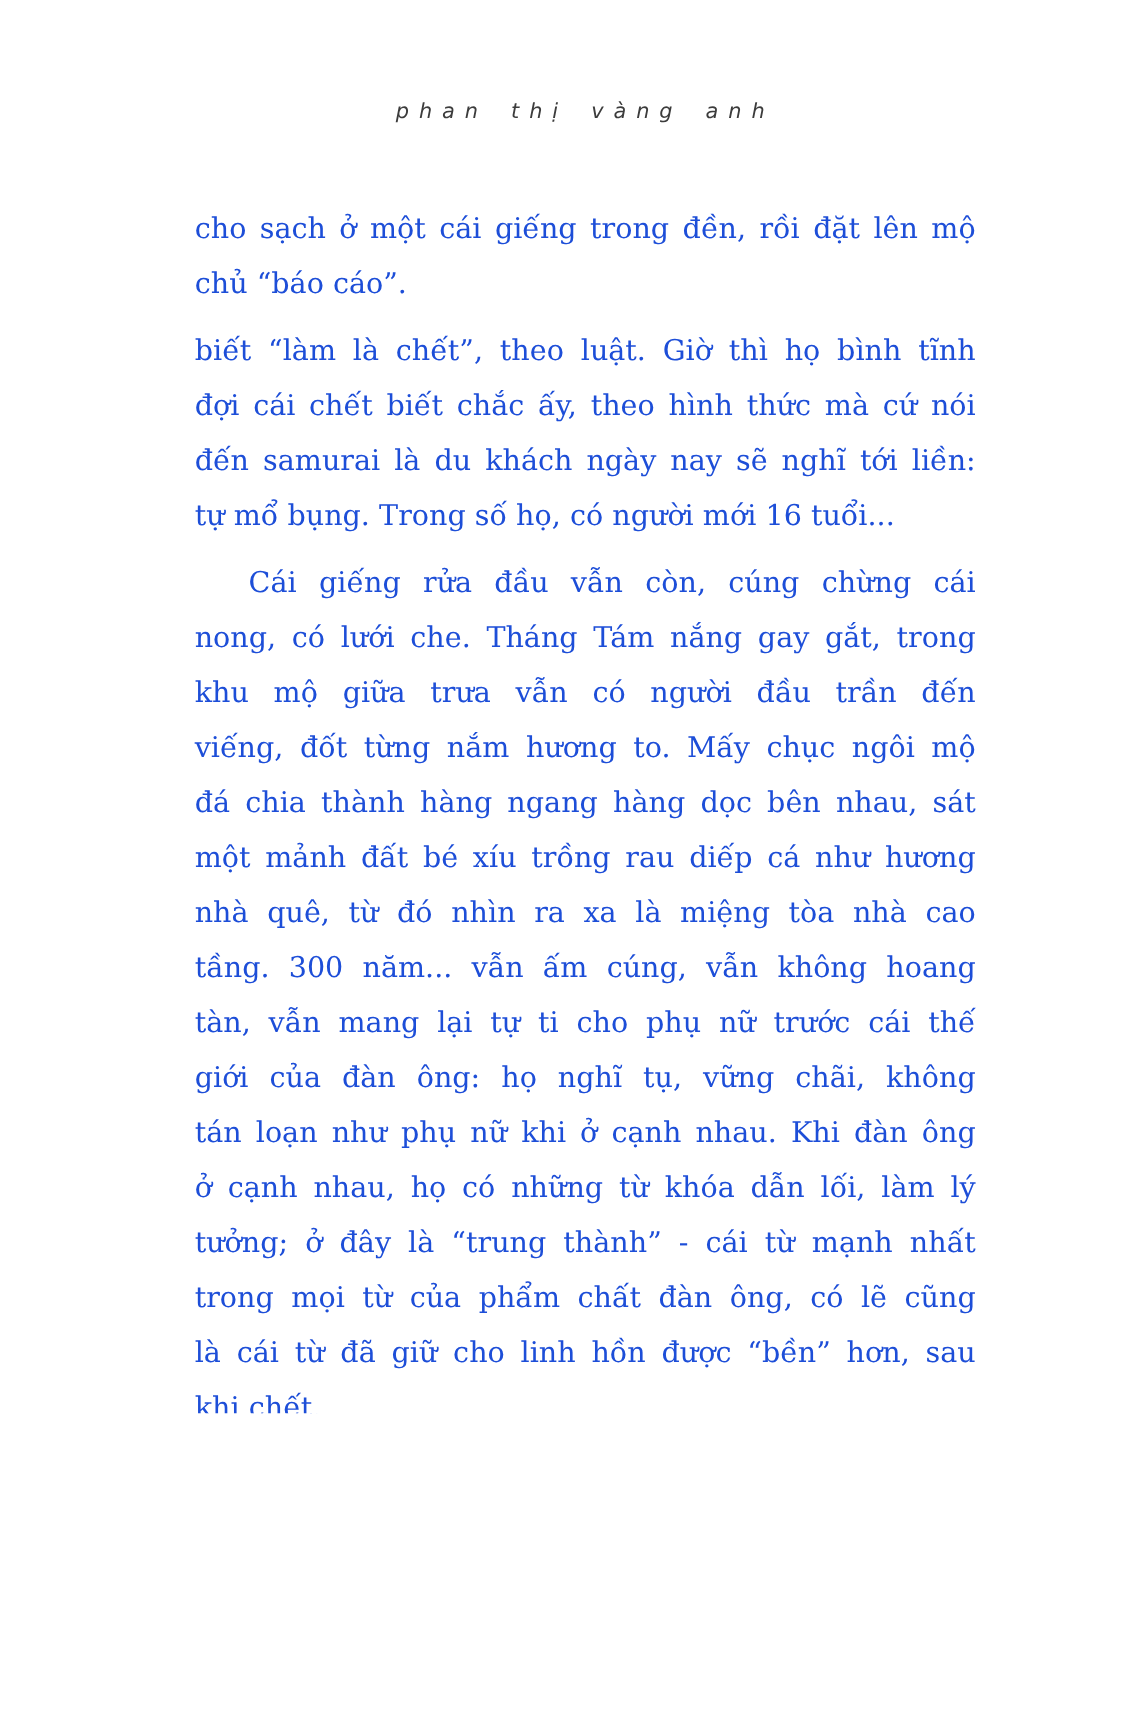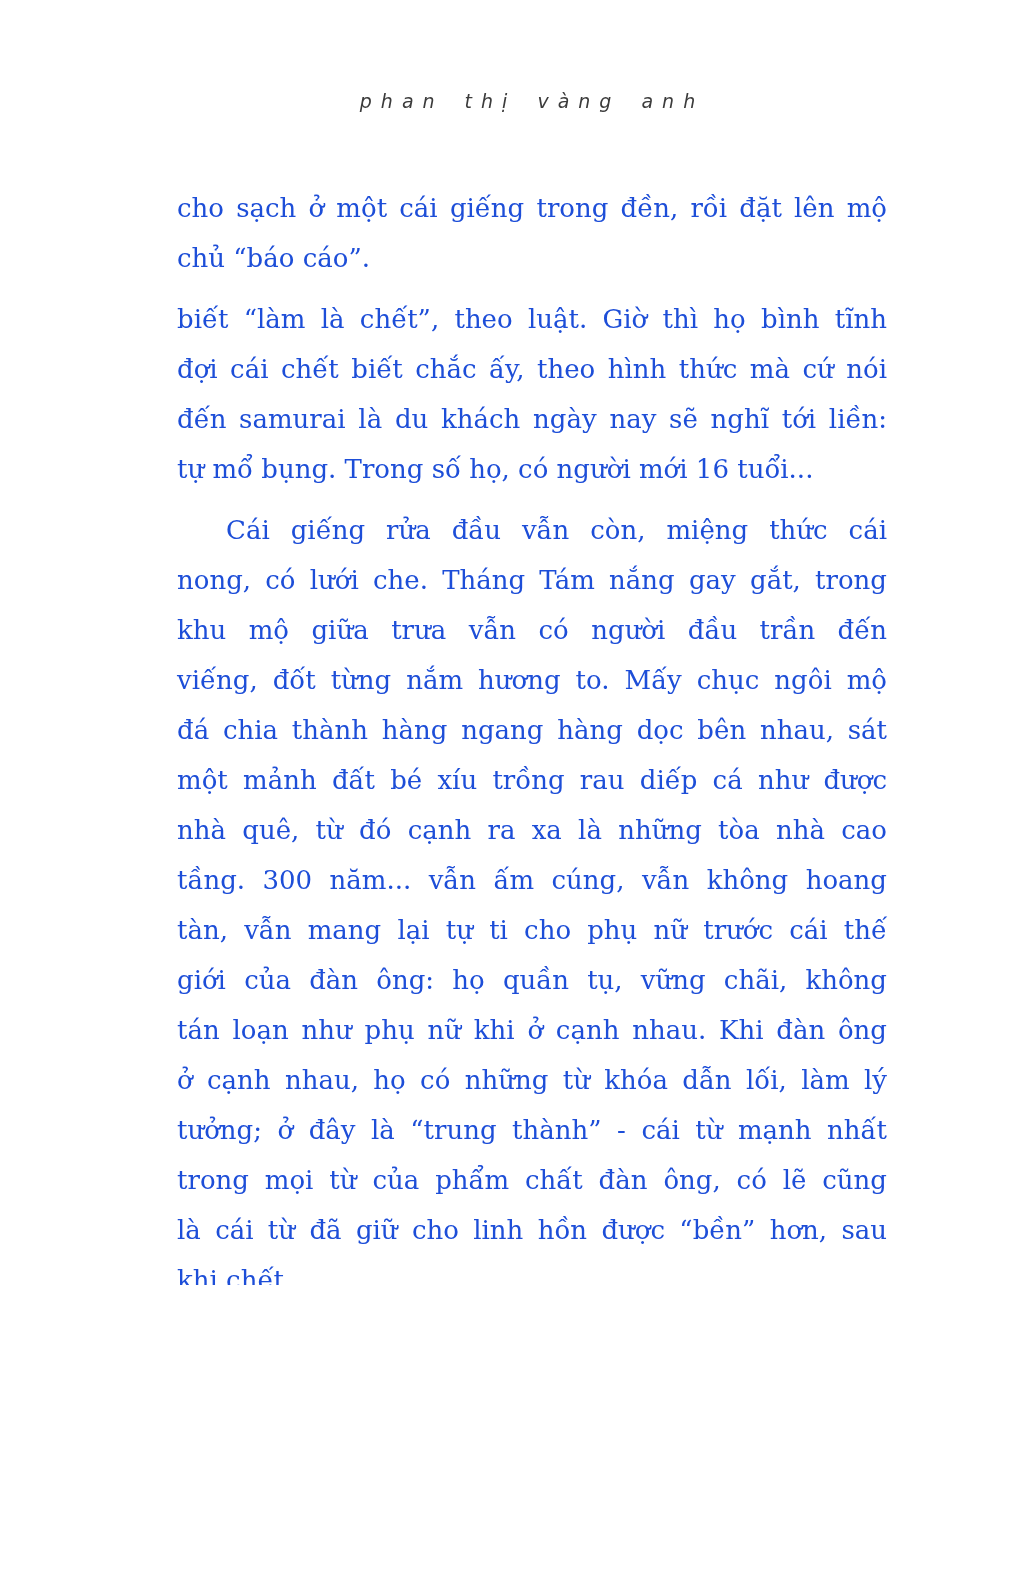--- a/index.html
+++ b/index.html
@@ -92,30 +92,30 @@
         <div class="line">cho sạch ở một cái giếng trong đền, rồi đặt lên mộ</div>
         <div class="line last-line">chủ “báo cáo”.</div>
       </div>
       <div class="para">
         <div class="line">biết “làm là chết”, theo luật. Giờ thì họ bình tĩnh</div>
         <div class="line">đợi cái chết biết chắc ấy, theo hình thức mà cứ nói</div>
         <div class="line">đến samurai là du khách ngày nay sẽ nghĩ tới liền:</div>
         <div class="line last-line">tự mổ bụng. Trong số họ, có người mới 16 tuổi...</div>
       </div>
       <div class="para">
-        <div class="line indented">Cái giếng rửa đầu vẫn còn, miệng thức cái</div>
+        <div class="line indented">Cái giếng rửa đầu vẫn còn, cúng chừng cái</div>
         <div class="line">nong, có lưới che. Tháng Tám nắng gay gắt, trong</div>
         <div class="line">khu mộ giữa trưa vẫn có người đầu trần đến</div>
         <div class="line">viếng, đốt từng nắm hương to. Mấy chục ngôi mộ</div>
         <div class="line">đá chia thành hàng ngang hàng dọc bên nhau, sát</div>
-        <div class="line">một mảnh đất bé xíu trồng rau diếp cá như được</div>
-        <div class="line">nhà quê, từ đó cạnh ra xa là những tòa nhà cao</div>
+        <div class="line">một mảnh đất bé xíu trồng rau diếp cá như hương</div>
+        <div class="line">nhà quê, từ đó nhìn ra xa là miệng tòa nhà cao</div>
         <div class="line">tầng. 300 năm... vẫn ấm cúng, vẫn không hoang</div>
         <div class="line">tàn, vẫn mang lại tự ti cho phụ nữ trước cái thế</div>
-        <div class="line">giới của đàn ông: họ quần tụ, vững chãi, không</div>
+        <div class="line">giới của đàn ông: họ nghĩ tụ, vững chãi, không</div>
         <div class="line">tán loạn như phụ nữ khi ở cạnh nhau. Khi đàn ông</div>
         <div class="line">ở cạnh nhau, họ có những từ khóa dẫn lối, làm lý</div>
         <div class="line">tưởng; ở đây là “trung thành” - cái từ mạnh nhất</div>
         <div class="line">trong mọi từ của phẩm chất đàn ông, có lẽ cũng</div>
         <div class="line">là cái từ đã giữ cho linh hồn được “bền” hơn, sau</div>
         <div class="line last-line">khi chết.</div>
       </div>
     </div>
 
   <div class="page-footer">

